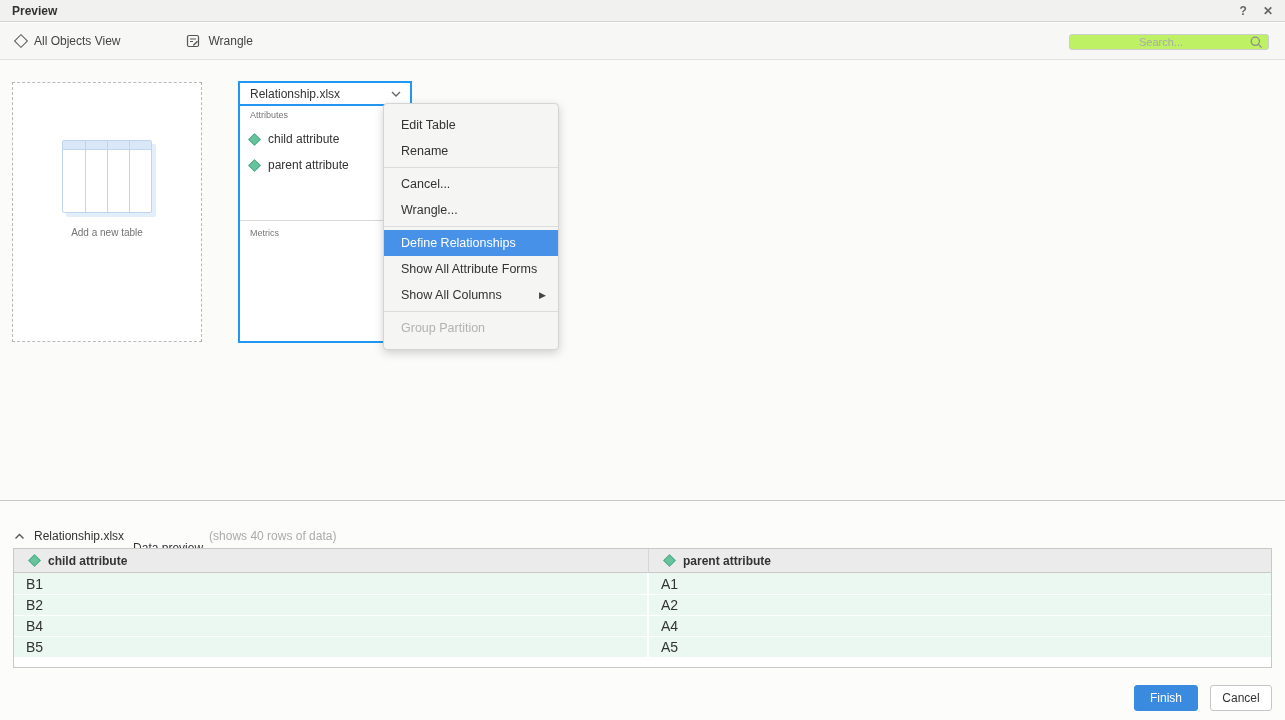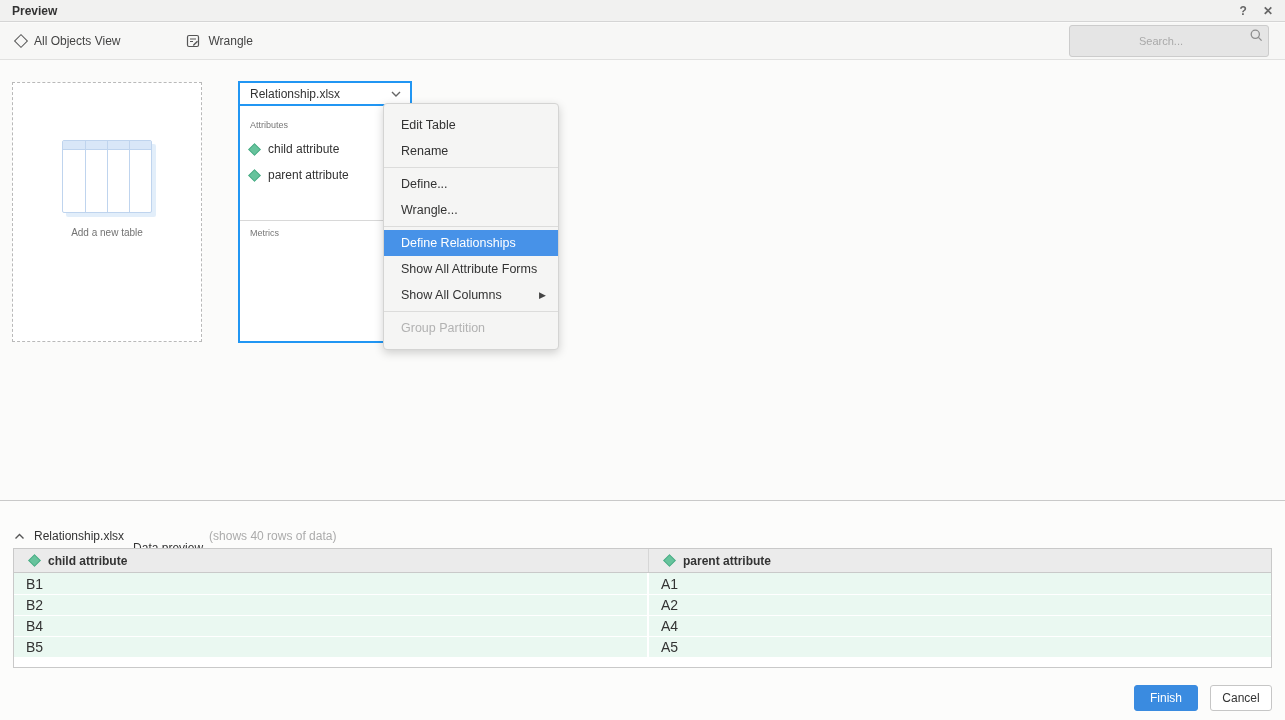--- a/index.html
+++ b/index.html
@@ -13,40 +13,40 @@
   .win-icons { margin-left:auto; display:flex; gap:16px; align-items:center; }
   .win-icons span { font-size:12px; font-weight:bold; color:#666; cursor:pointer; line-height:1; }
 
   
   .toolbar { position:absolute; top:23px; left:0; right:0; height:37px; background:#f7f7f6;
     border-bottom:1px solid #e1e1e0; display:flex; align-items:center; padding:0 16px;gap:28px; }
   .tool { display:flex; align-items:center; gap:8px; font-size:12px; color:#444; cursor:pointer; }
   .tool + .tool { margin-left:38px; }
   .diamond-outline { width:10px; height:10px; border:1px solid #555; transform:rotate(45deg); background:transparent; }
   .searchbox { margin-left:auto; position:relative; width:200px; }
-  .searchbox input { width:100%; height:32px; border:1px solid #ccc; border-radius:3px; background:#e5e5e5;
+  .searchbox input { width:100%; height:16px; border:1px solid #ccc; border-radius:3px; background:#bef264;
     font-family:"Liberation Sans", sans-serif; font-size:11px; color:#555; text-align:center; padding:0 24px 0 8px; outline:none; }
   .searchbox input::placeholder { color:#a9a9a9; }
   .searchbox .sicon { position:absolute; right:5px; top:3px; cursor:pointer; }
 
   
   .add-table { position:absolute; left:12px; top:82px; width:190px; height:260px;
     border:1px dashed #b9b9b9; background:#fff; cursor:pointer; }
   .table-graphic { position:absolute; left:50%; top:57px; transform:translateX(-50%); width:90px; height:73px;
     border:1px solid #bfd4ee; background:#fff; box-shadow:4px 4px 0 rgba(203,224,246,.55); border-radius:2px; }
   .table-graphic .thead { height:9px; background:#d9e7f8; border-bottom:1px solid #bfd4ee; }
   .table-graphic .col { position:absolute; top:0; bottom:0; width:1px; background:#bfd4ee; }
   .add-table .atl { position:absolute; top:144px; left:0; right:0; text-align:center; font-size:10px; color:#737373; }
 
   
   .card { position:absolute; left:238px; top:81px; width:174px; height:262px; background:#fff;
     border:2px solid #2196f3; z-index:1; }
   .card-header { height:23px; border-bottom:2px solid #2196f3; display:flex; align-items:center;
     justify-content:space-between; padding:0 8px 0 10px; font-size:12px; color:#333; cursor:pointer; }
-  .card-attrs { height:115px; border-bottom:1px solid #d8d8d8; padding:14px 10px; }
+  .card-attrs { height:115px; border-bottom:1px solid #d8d8d8; padding:4px 10px; }
   .sec-label { font-size:9px; color:#777; }
   .attr-item { display:flex; align-items:center; gap:9px; font-size:12px; color:#333; margin-top:12px; cursor:pointer; }
   .dgreen { width:9px; height:9px; background:#66c39c; border:1px solid #4fae89; transform:rotate(45deg); flex:none; }
   .card-metrics { padding:7px 10px; }
 
   
   .menu { position:absolute; left:383px; top:103px; width:176px; background:#f5f5f4;
     border:1px solid #d4d4d3; border-radius:4px; box-shadow:0 3px 10px rgba(0,0,0,.18);
     padding:5px 0; z-index:2; }
   .menu-group { padding:3px 0; }
@@ -166,21 +166,21 @@
   <div class="menu-group">
     <div class="menu-item">
       <span>Edit Table</span>
     </div>
     <div class="menu-item">
       <span>Rename</span>
     </div>
   </div>
   <div class="menu-group">
     <div class="menu-item">
-      <span>Define...</span>
+      <span>Cancel...</span>
     </div>
     <div class="menu-item">
       <span>Wrangle...</span>
     </div>
   </div>
   <div class="menu-group">
     <div class="menu-item highlight">
       <span>Define Relationships</span>
     </div>
     <div class="menu-item">

